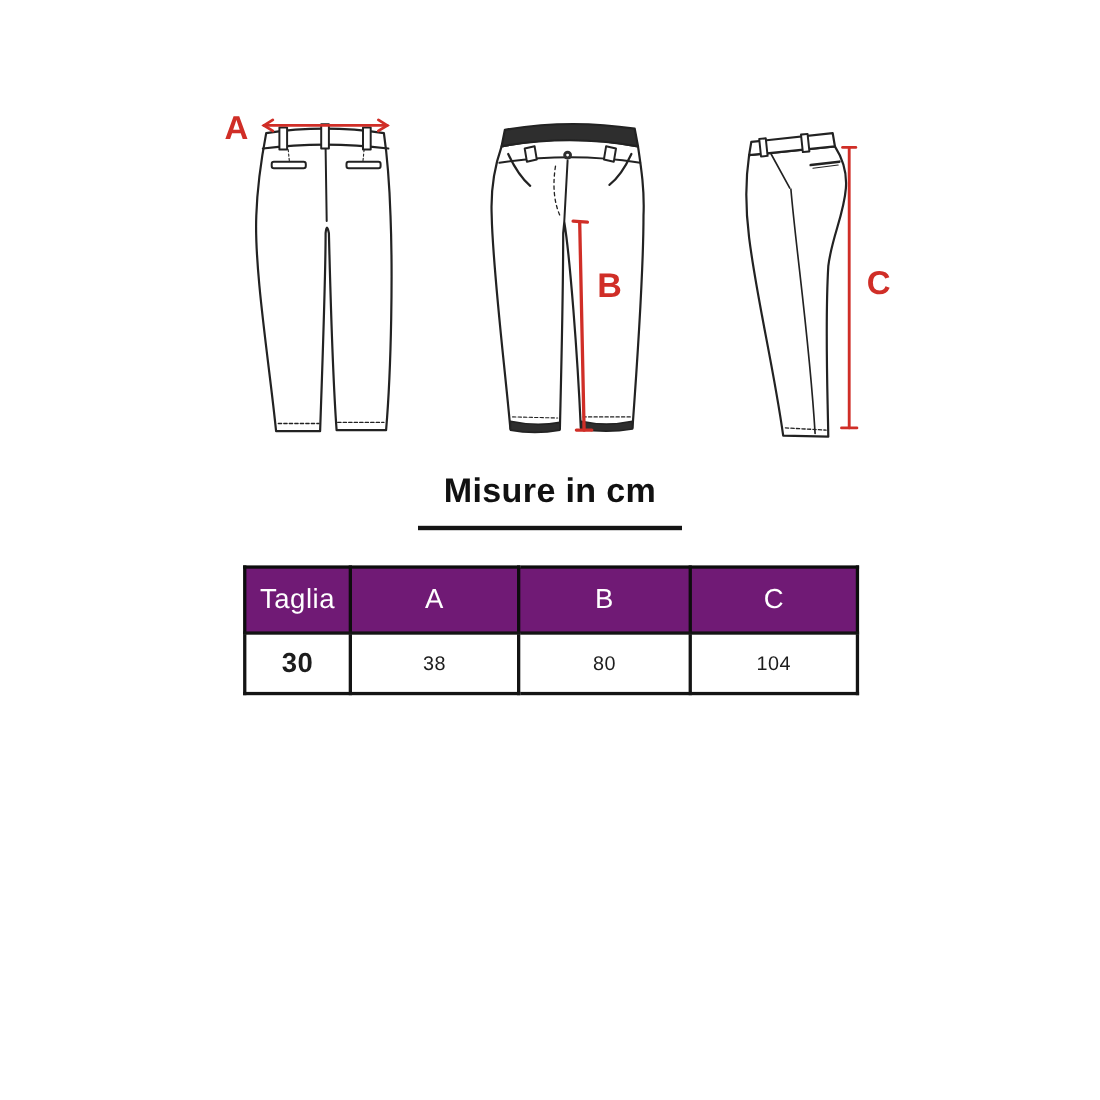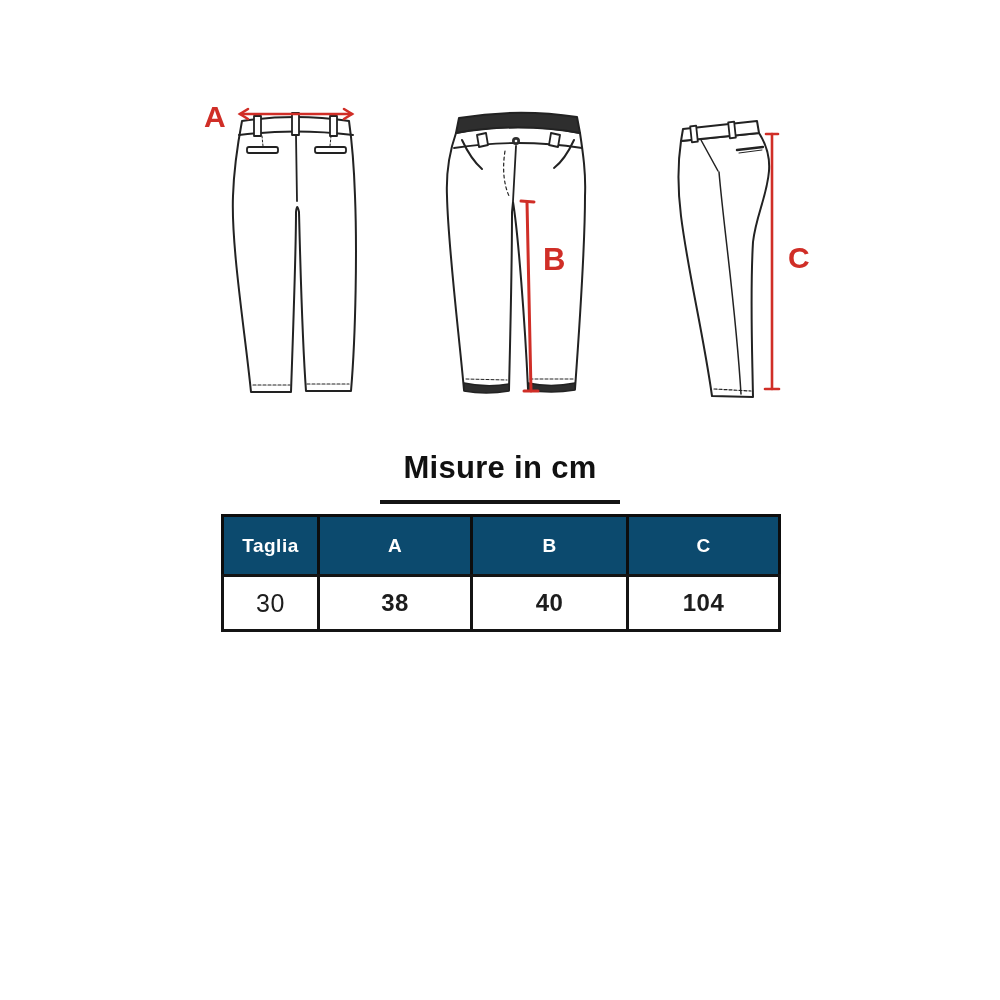--- a/index.html
+++ b/index.html
@@ -8,43 +8,43 @@
     font-family:"Liberation Sans",sans-serif;overflow:hidden;
   }
   .diagram-svg{position:absolute;left:0;top:0;}
   .measure-label{
     position:absolute;color:#d02e27;font-weight:900;
     font-size:30px;line-height:1;letter-spacing:.5px;
   }
   .label-a{left:204px;top:102px;}
   .label-b{left:543px;top:244px;font-size:31px;}
   .label-c{left:788px;top:243px;}
-  .title-wrap{position:absolute;left:0;top:450px;width:1000px;text-align:center;}
+  .title-wrap{position:absolute;left:0;top:428px;width:1000px;text-align:center;}
   .title-text{
     margin:0;font-size:31px;font-weight:800;color:#111;letter-spacing:.3px;
   }
   .title-underline{
     width:240px;height:4px;background:#141414;margin:14px auto 0 auto;
   }
   table.size-table{
     position:absolute;left:221px;top:514px;width:557px;
     border-collapse:collapse;table-layout:fixed;
   }
   .size-table th,.size-table td{
     border:3px solid #141414;text-align:center;vertical-align:middle;
     padding:0;
   }
   .size-table thead th{
-    background:#0c4a6e;color:#ffffff;height:57px;
-    font-size:19px;font-weight:700;letter-spacing:.5px;border-color:#0d0d0d;
+    background:#701a75;color:#ffffff;height:57px;
+    font-size:25px;font-weight:400;letter-spacing:.5px;border-color:#0d0d0d;
     border-bottom-color:#141414;
   }
   .size-table tbody td{height:52px;background:#ffffff;color:#1d1d1d;
-    font-size:24px;font-weight:700;letter-spacing:.5px;}
-  .size-table tbody td.size-col{font-size:25px;font-weight:400;}
+    font-size:18px;font-weight:400;letter-spacing:.5px;}
+  .size-table tbody td.size-col{font-size:25px;font-weight:700;}
   .col-taglia{width:96px;}
   .col-a{width:153px;}
   .col-b{width:156px;}
   .col-c{width:152px;}
 </style>
 </head>
 <body>
 
 <div class="canvas">
 
@@ -182,19 +182,19 @@
         <th>Taglia</th>
         <th>A</th>
         <th>B</th>
         <th>C</th>
       </tr>
     </thead>
     <tbody>
       <tr>
         <td class="size-col">30</td>
         <td>38</td>
-        <td>40</td>
+        <td>80</td>
         <td>104</td>
       </tr>
     </tbody>
   </table>
 
 </div>
 
 </body></html>

